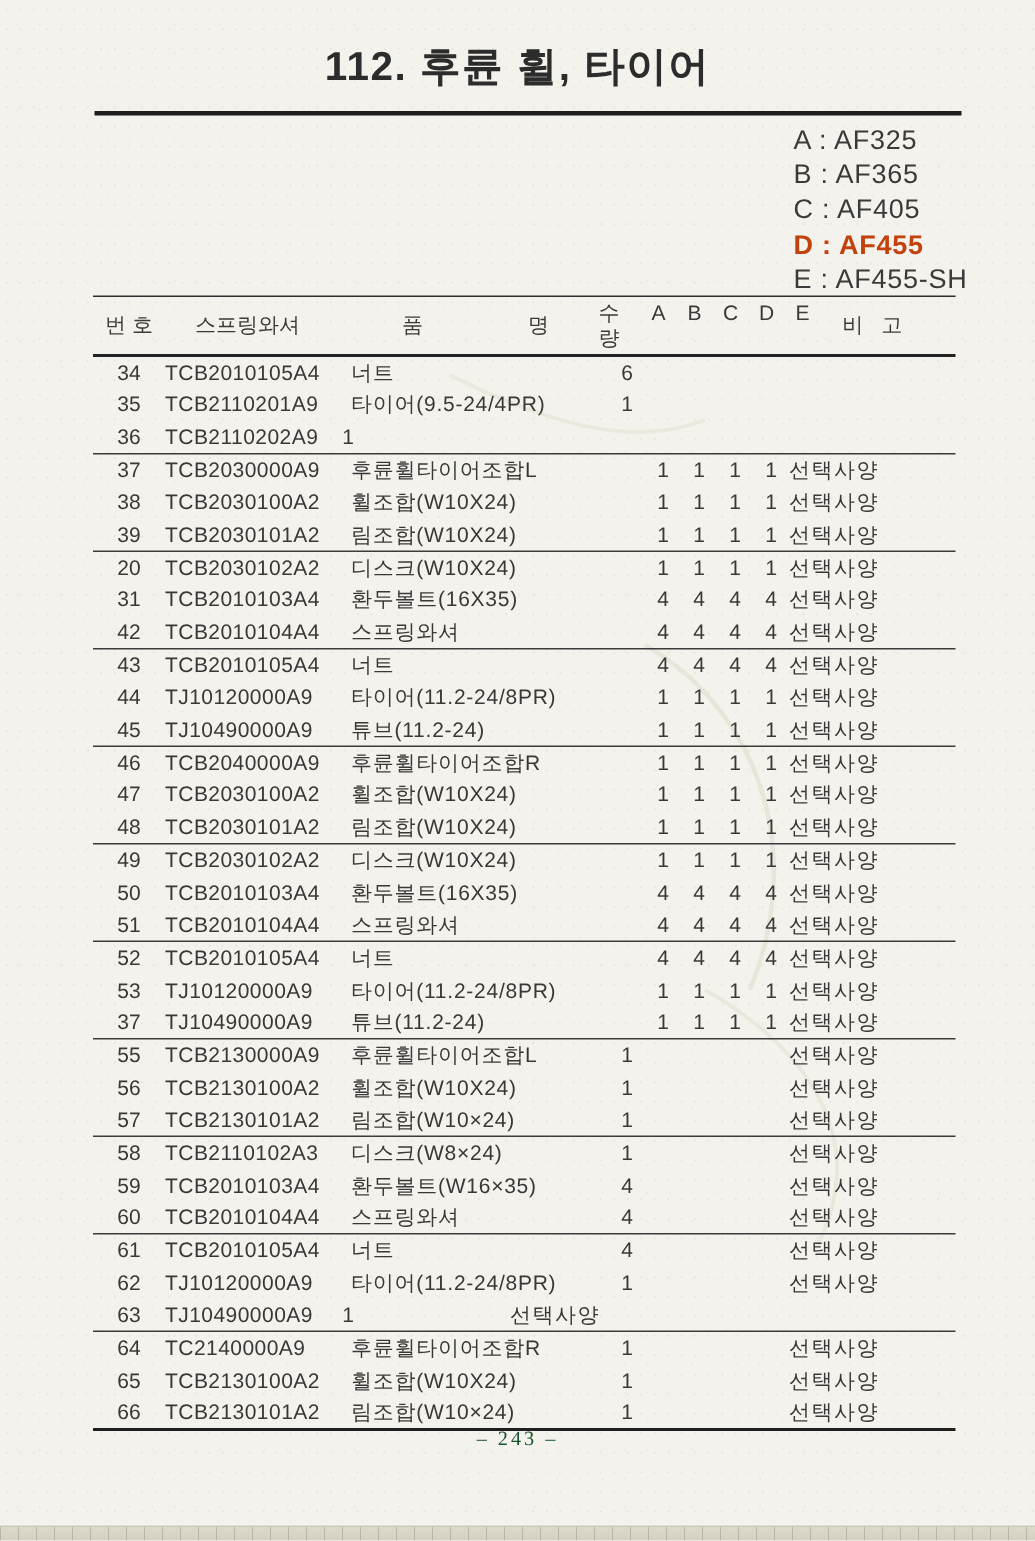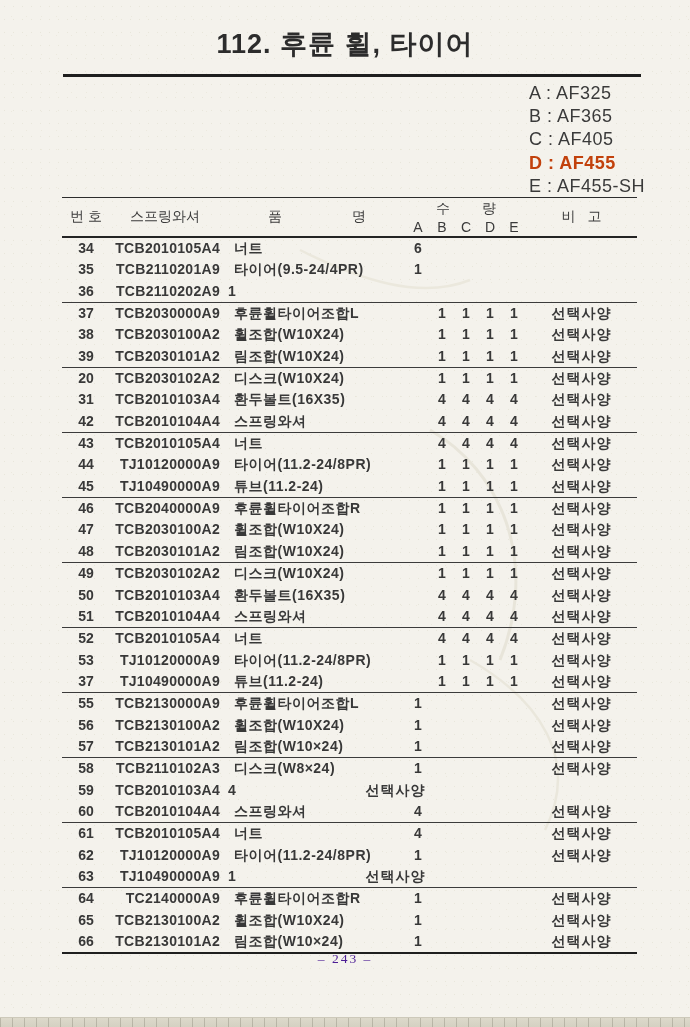--- a/index.html
+++ b/index.html
@@ -33,38 +33,38 @@
     font-size:14px;
   }
   .thead{
     display:flex;align-items:stretch;height:38px;
     border-bottom:2px solid #242424;color:#3a3a3a;
   }
   .hc{display:flex;align-items:center;justify-content:center;}
   .h-no{width:48px;}
   .h-pn{width:110px;}
   .h-name{width:186px;justify-content:space-between;padding:0 40px 0 48px;box-sizing:border-box;}
-  .h-qty{width:120px;display:flex;flex-direction:column;justify-content:space-between;padding-top:2px;}
+  .h-qty{width:120px;display:flex;flex-direction:row;justify-content:center;padding-top:2px;}
   .h-qty .qty-title{text-align:center;letter-spacing:14px;padding-left:14px;height:17px;line-height:17px;}
   .h-qty .qty-letters{display:flex;height:17px;line-height:17px;}
   .h-qty .qty-letters span{width:24px;text-align:center;}
   .h-rm{width:111px;letter-spacing:12px;padding-left:12px;box-sizing:border-box;}
 
-  .trow{display:flex;height:21.35px;line-height:21.35px;font-weight:bold;}
+  .trow{display:flex;height:21.35px;line-height:21.35px;}
   .trow.group-end{border-bottom:1.2px solid #3b3b3b;}
   .c{white-space:nowrap;overflow:visible;}
   .c-no{width:48px;text-align:center;}
-  .c-pn{width:110px;text-align:right;letter-spacing:0.3px;}
+  .c-pn{width:110px;text-align:left;letter-spacing:0.3px;}
   .c-name{width:186px;text-align:left;padding-left:14px;box-sizing:border-box;letter-spacing:0.5px;}
   .c-q{width:24px;text-align:center;}
-  .c-rm{width:111px;text-align:center;letter-spacing:1px;}
+  .c-rm{width:111px;text-align:left;letter-spacing:1px;}
 
   .footer{
     position:absolute;top:951px;left:0;right:0;text-align:center;
-    font-size:13.5px;color:#4c1d95;font-family:"Liberation Serif","DejaVu Serif",serif;
+    font-size:13.5px;color:#14532d;font-family:"Liberation Serif","DejaVu Serif",serif;
     letter-spacing:2px;
   }
   .bottom-band{
     position:absolute;left:0;right:0;bottom:0;height:9px;
     background:
       repeating-linear-gradient(90deg, rgba(90,88,72,.25) 0 1px, transparent 1px 12px),
       linear-gradient(#ddd9cb,#d4d1c2);
     border-top:1px solid #cdc9ba;
   }
 </style>
@@ -386,20 +386,21 @@
           <div class="c c-q">1</div>
           <div class="c c-q"></div>
           <div class="c c-q"></div>
           <div class="c c-q"></div>
           <div class="c c-q"></div>
           <div class="c c-rm">선택사양</div>
         </div>
         <div class="trow">
           <div class="c c-no">59</div>
           <div class="c c-pn">TCB2010103A4</div>
+          <div class="c c-name">환두볼트(W16×35)</div>
           <div class="c c-q">4</div>
           <div class="c c-q"></div>
           <div class="c c-q"></div>
           <div class="c c-q"></div>
           <div class="c c-q"></div>
           <div class="c c-rm">선택사양</div>
         </div>
         <div class="trow group-end">
           <div class="c c-no">60</div>
           <div class="c c-pn">TCB2010104A4</div>

